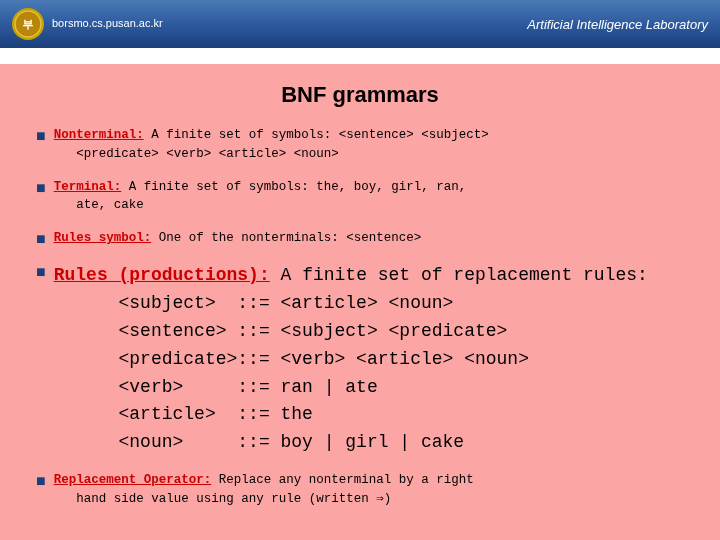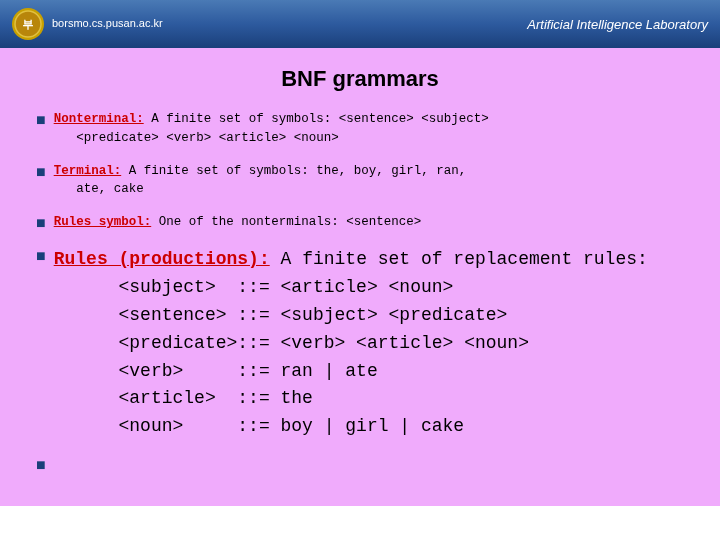--- a/index.html
+++ b/index.html
@@ -58,21 +58,22 @@
     .header-right {
       color: #fff;
       font-family: Arial, sans-serif;
       font-size: 13px;
       font-style: italic;
     }
 
     
     .content {
       padding: 18px 36px 18px 36px;
-      background: #f0abfc;
+      background: #fca5a5;
+      margin-top: 16px;
     }
 
     .page-title {
       text-align: center;
       font-family: Arial, sans-serif;
       font-size: 22px;
       font-weight: bold;
       color: #000;
       margin-bottom: 18px;
     }
@@ -196,15 +197,19 @@
       </div>
       <div class="rule-row">
         <span class="bullet" style="visibility:hidden;">■</span>
         <div class="rule-text">&nbsp;&nbsp;&nbsp;&nbsp;&nbsp;&nbsp;&lt;noun&gt;&nbsp;&nbsp;&nbsp;&nbsp; ::= boy | girl | cake</div>
       </div>
     </div>
   </div>
 
   <div class="section">
     <span class="bullet">■</span>
+    <div class="section-text">
+      <span class="keyword">Replacement Operator:</span>
+      <span> Replace any nonterminal by a right<br>&nbsp;&nbsp;&nbsp;hand side value using any rule (written ⇒)</span>
+    </div>
   </div>
 
 </div>
 
 </body></html>

